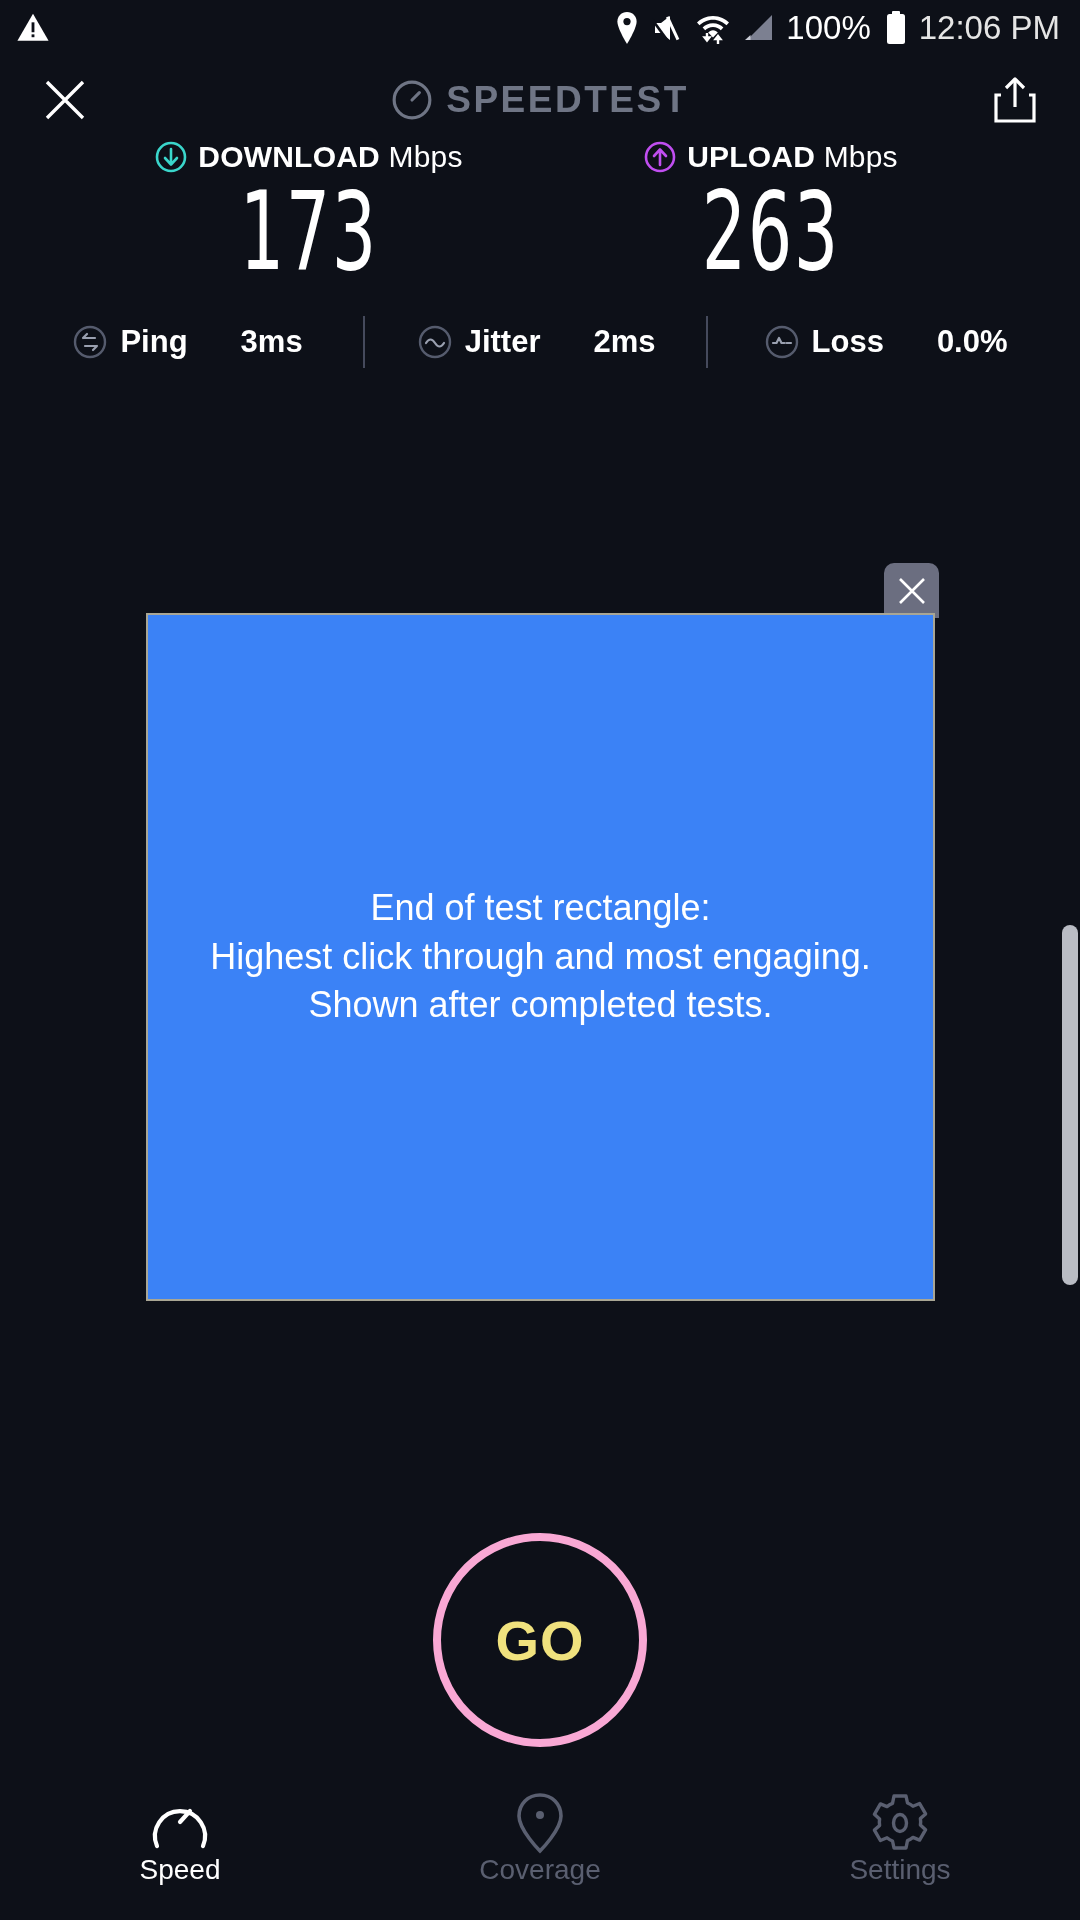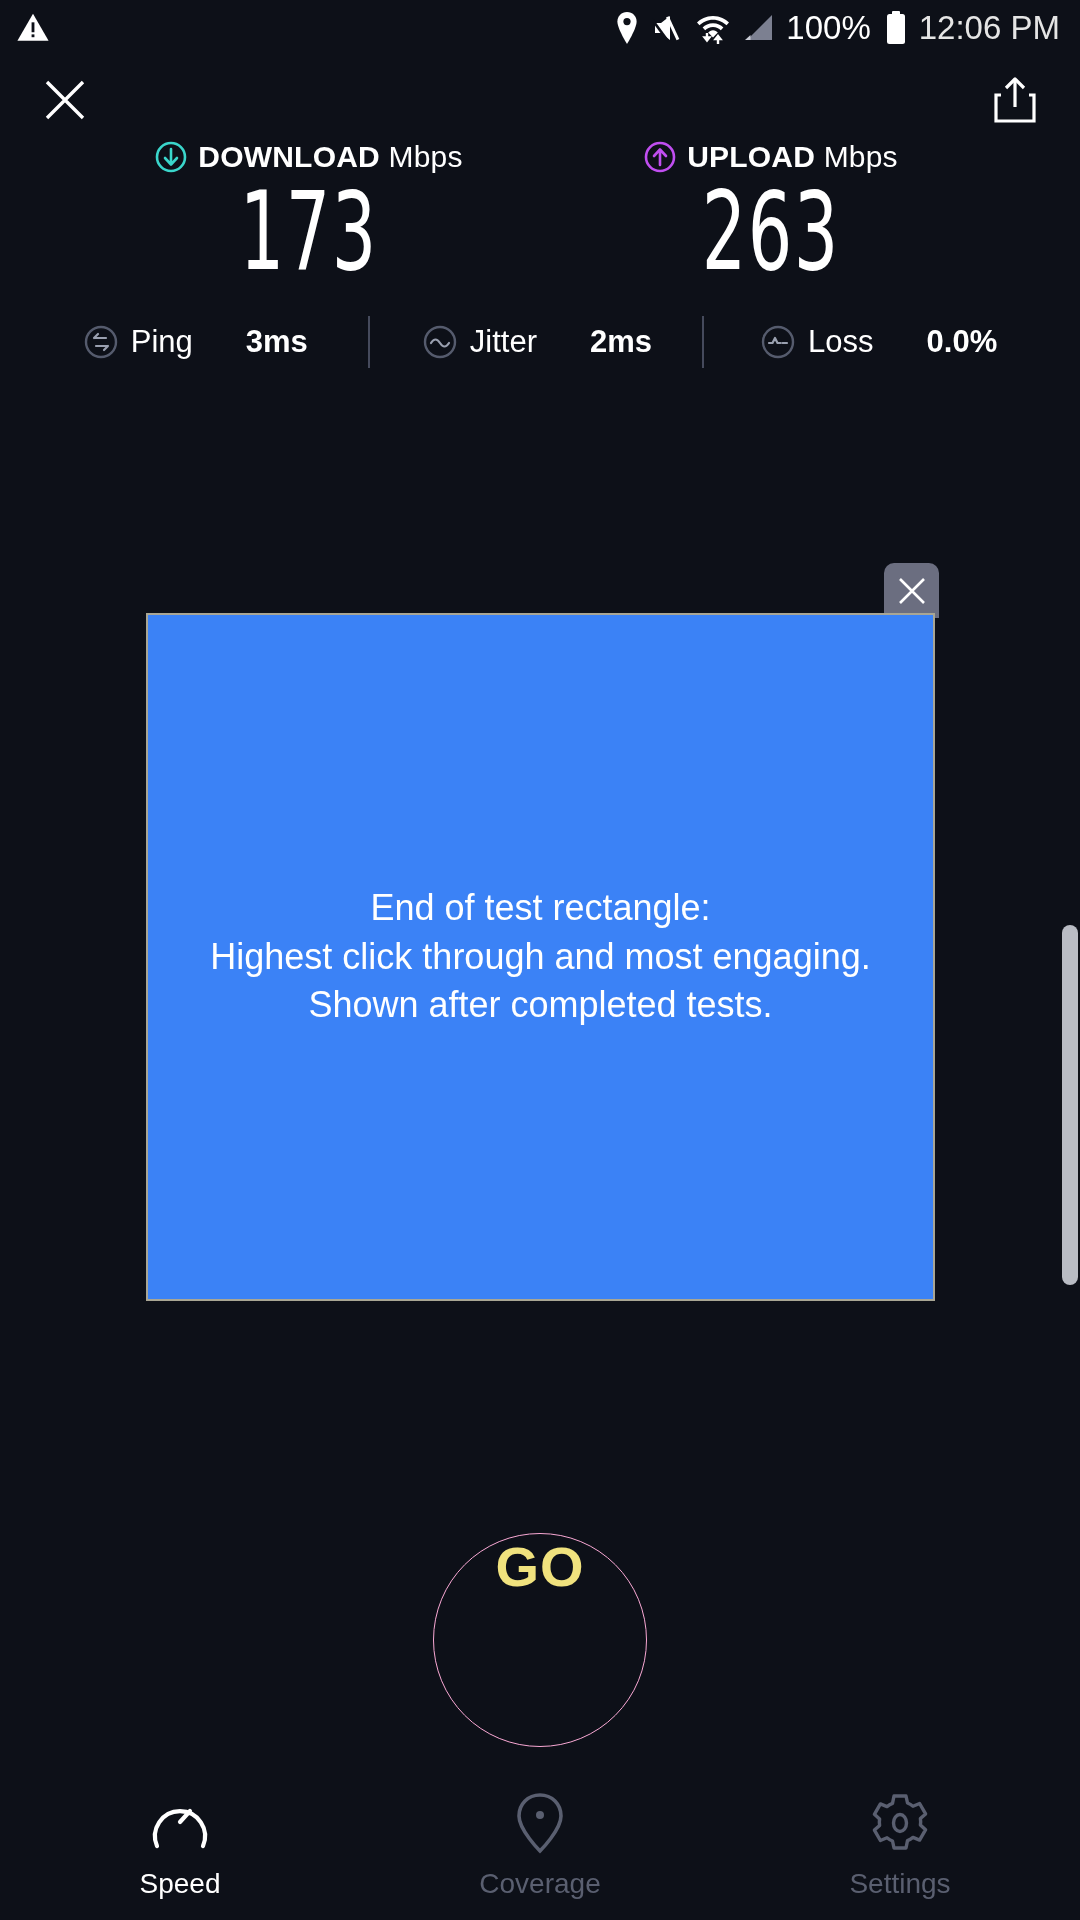--- a/index.html
+++ b/index.html
@@ -56,21 +56,21 @@
     font-family:"DejaVu Sans Condensed","Liberation Sans", sans-serif;
     transform:scaleX(.72); transform-origin:center top;
     letter-spacing:2px;
   }
 
   .metrics-row {
     position:absolute; top:176px; left:0; width:1080px;
     display:flex; align-items:center; justify-content:center;
   }
   .metric { display:flex; align-items:center; gap:12px; }
-  .metric-name { font-size:31px; font-weight:400; color:#ffffff; }
+  .metric-name { font-size:31px; font-weight:700; color:#ffffff; }
   .metric-val { font-size:31px; font-weight:700; color:#ffffff;margin-left:41px; }
   .metric-sep { width:2px; height:52px; background:#454a5c; }
   .msp1 { width:60px; } .msp2 { width:52px; }
   .msp3 { width:50px; } .msp4 { width:56px; }
 
   
   .ad-close {
     position:absolute; left:884px; top:563px; width:55px; height:55px;
     background:#6b6e80; border-radius:10px 10px 0 0;
     display:flex; align-items:center; justify-content:center;
@@ -87,32 +87,32 @@
 
   .scrollbar {
     position:absolute; right:2px; top:925px; width:16px; height:360px;
     background:#b9bcc4; border-radius:9px;
   }
 
   
   .go-btn {
     position:absolute; left:50%; top:1533px; transform:translateX(-50%);
     width:214px; height:214px; border-radius:50%;
-    border:1px solid #f9a8d4;
-    display:flex; align-items:flex-start; justify-content:center;
+    border:8px solid #f9a8d4;
+    display:flex; align-items:center; justify-content:center;
   }
   .go-label { font-size:56px; font-weight:700; color:#f0e27e; letter-spacing:1px; }
 
   
   .bottomnav {
     position:absolute; left:0; bottom:0; width:1080px; height:140px;
     display:flex; align-items:flex-start; padding-top:12px;
   }
   .nav-item {
-    flex:1; display:flex; flex-direction:column; align-items:center; gap:14px;
+    flex:1; display:flex; flex-direction:column; align-items:center; gap:0;
   }
   .nav-icon { height:62px; display:flex; align-items:center; justify-content:center; }
   .nav-label { font-size:28px; }
   .nav-item.active .nav-label { color:#ffffff; }
   .nav-item.inactive .nav-label { color:#5a5f70; }
 </style>
 </head>
 <body>
 
 <div id="app">
@@ -165,20 +165,27 @@
       </span>
       <span class="sb-time">12:06 PM</span>
     </div>
   </div>
 
   <div class="header">
     <div class="hdr-close">
       <svg width="48" height="48" viewBox="0 0 48 48">
         <path d="M6 6 L42 42 M42 6 L6 42" stroke="#ffffff" stroke-width="3.4" fill="none"></path>
       </svg>
+    </div>
+    <div class="hdr-title-wrap">
+      <svg width="42" height="42" viewBox="0 0 40 40">
+        <circle cx="20" cy="20" r="17" stroke="#6f7585" stroke-width="3" fill="none"></circle>
+        <path d="M20 20 L27 13" stroke="#6f7585" stroke-width="3" stroke-linecap="round"></path>
+      </svg>
+      <span class="hdr-title">SPEEDTEST</span>
     </div>
     <div class="hdr-share">
       <svg width="46" height="50" viewBox="0 0 46 50">
         <path d="M23 4 L23 32" stroke="#ffffff" stroke-width="3.2" fill="none"></path>
         <path d="M14 13 L23 4 L32 13" stroke="#ffffff" stroke-width="3.2" fill="none" stroke-linejoin="round"></path>
         <path d="M9 20 L4 20 L4 46 L42 46 L42 20 L37 20" stroke="#ffffff" stroke-width="3.2" fill="none"></path>
       </svg>
     </div>
   </div>
 

